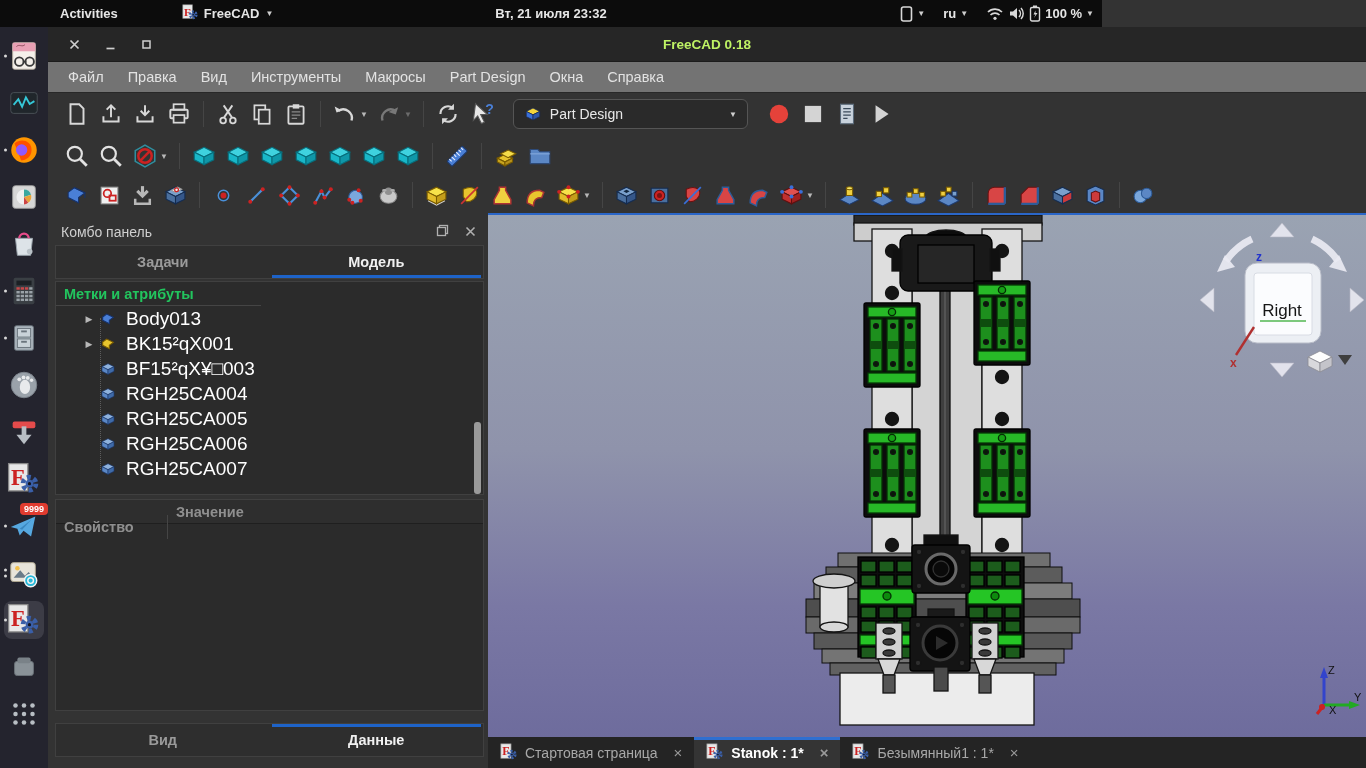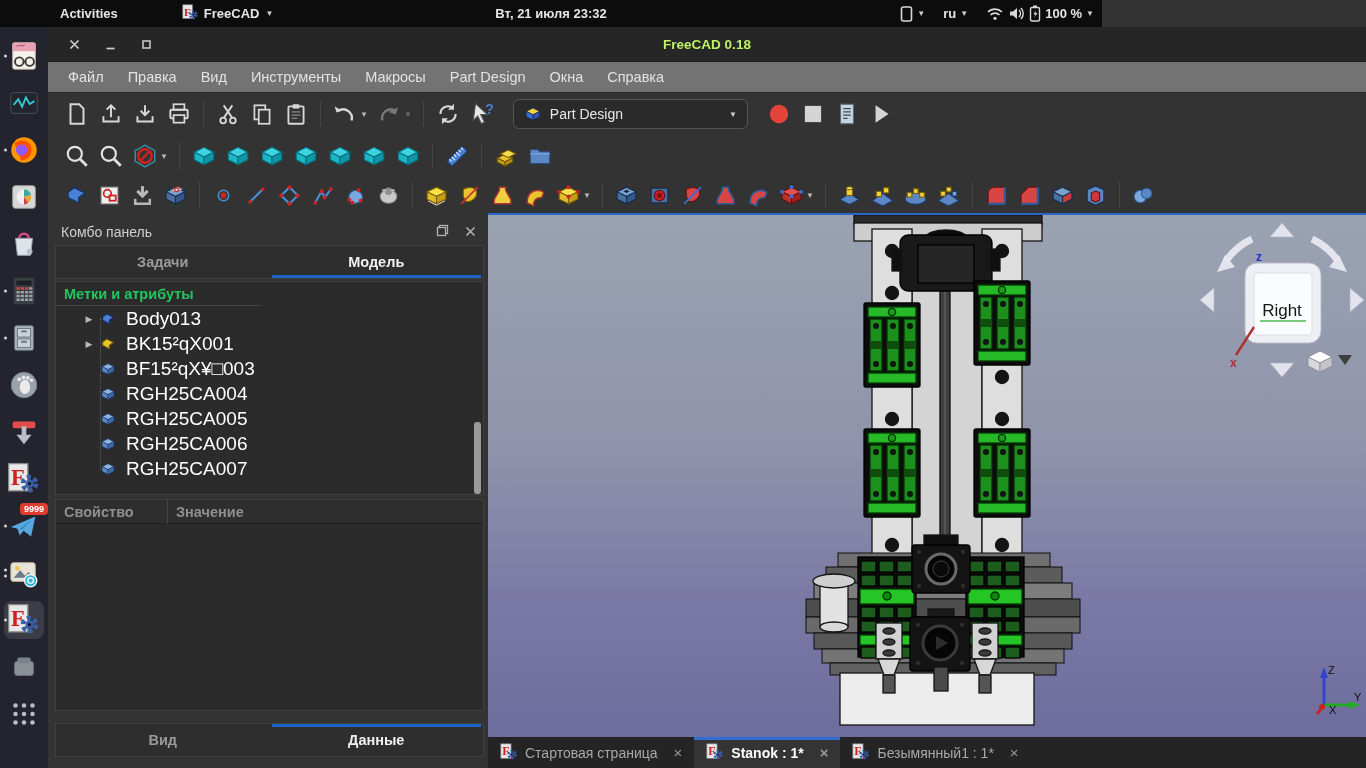--- a/index.html
+++ b/index.html
@@ -87,21 +87,21 @@
   .trow .ticon svg { width:16px; height:16px; }
   .trow .tlabel { color:#ffffff; font-size:19px; }
   .tree-guide { position:absolute; left:44px; top:36px; height:152px; border-left:1px dotted #5c5c5c; }
   .tree-scroll { position:absolute; right:2px; top:140px; width:7px; height:72px;
     background:#9a9a9a; border-radius:3px; cursor:pointer; }
   #prop-box { margin-top:4px; height:212px; }
   .prop-header { display:grid; grid-template-columns:112px 1fr; height:24px; background:#2e2e2e;
     border-bottom:1px solid #1f1f1f; }
   .prop-header div { color:#8f8f8f; font-weight:bold; font-size:14.5px; line-height:24px;
     padding-left:8px; }
-  .prop-header div:first-child { border-right:1px solid #454545; }
+  .prop-header div:first-child { border-right:1px solid #454545;margin-top:15px; }
   .cp-bottom-tabs { position:absolute; left:0; bottom:0; width:100%; height:34px; display:flex;
     border:1px solid #404040; background:#2e2e2e; }
   .cpb-tab { flex:1; display:flex; align-items:center; justify-content:center; font-size:14.5px;
     font-weight:bold; color:#9a9a9a; position:relative; cursor:pointer; }
   .cpb-tab.active { color:#f0f0f0; }
   .cpb-tab.active::before { content:""; position:absolute; left:2px; right:2px; top:0; height:3px;
     background:#1e63c8; }
 
   
   #viewport { position:absolute; left:440px; top:186px; width:878px; height:524px;

